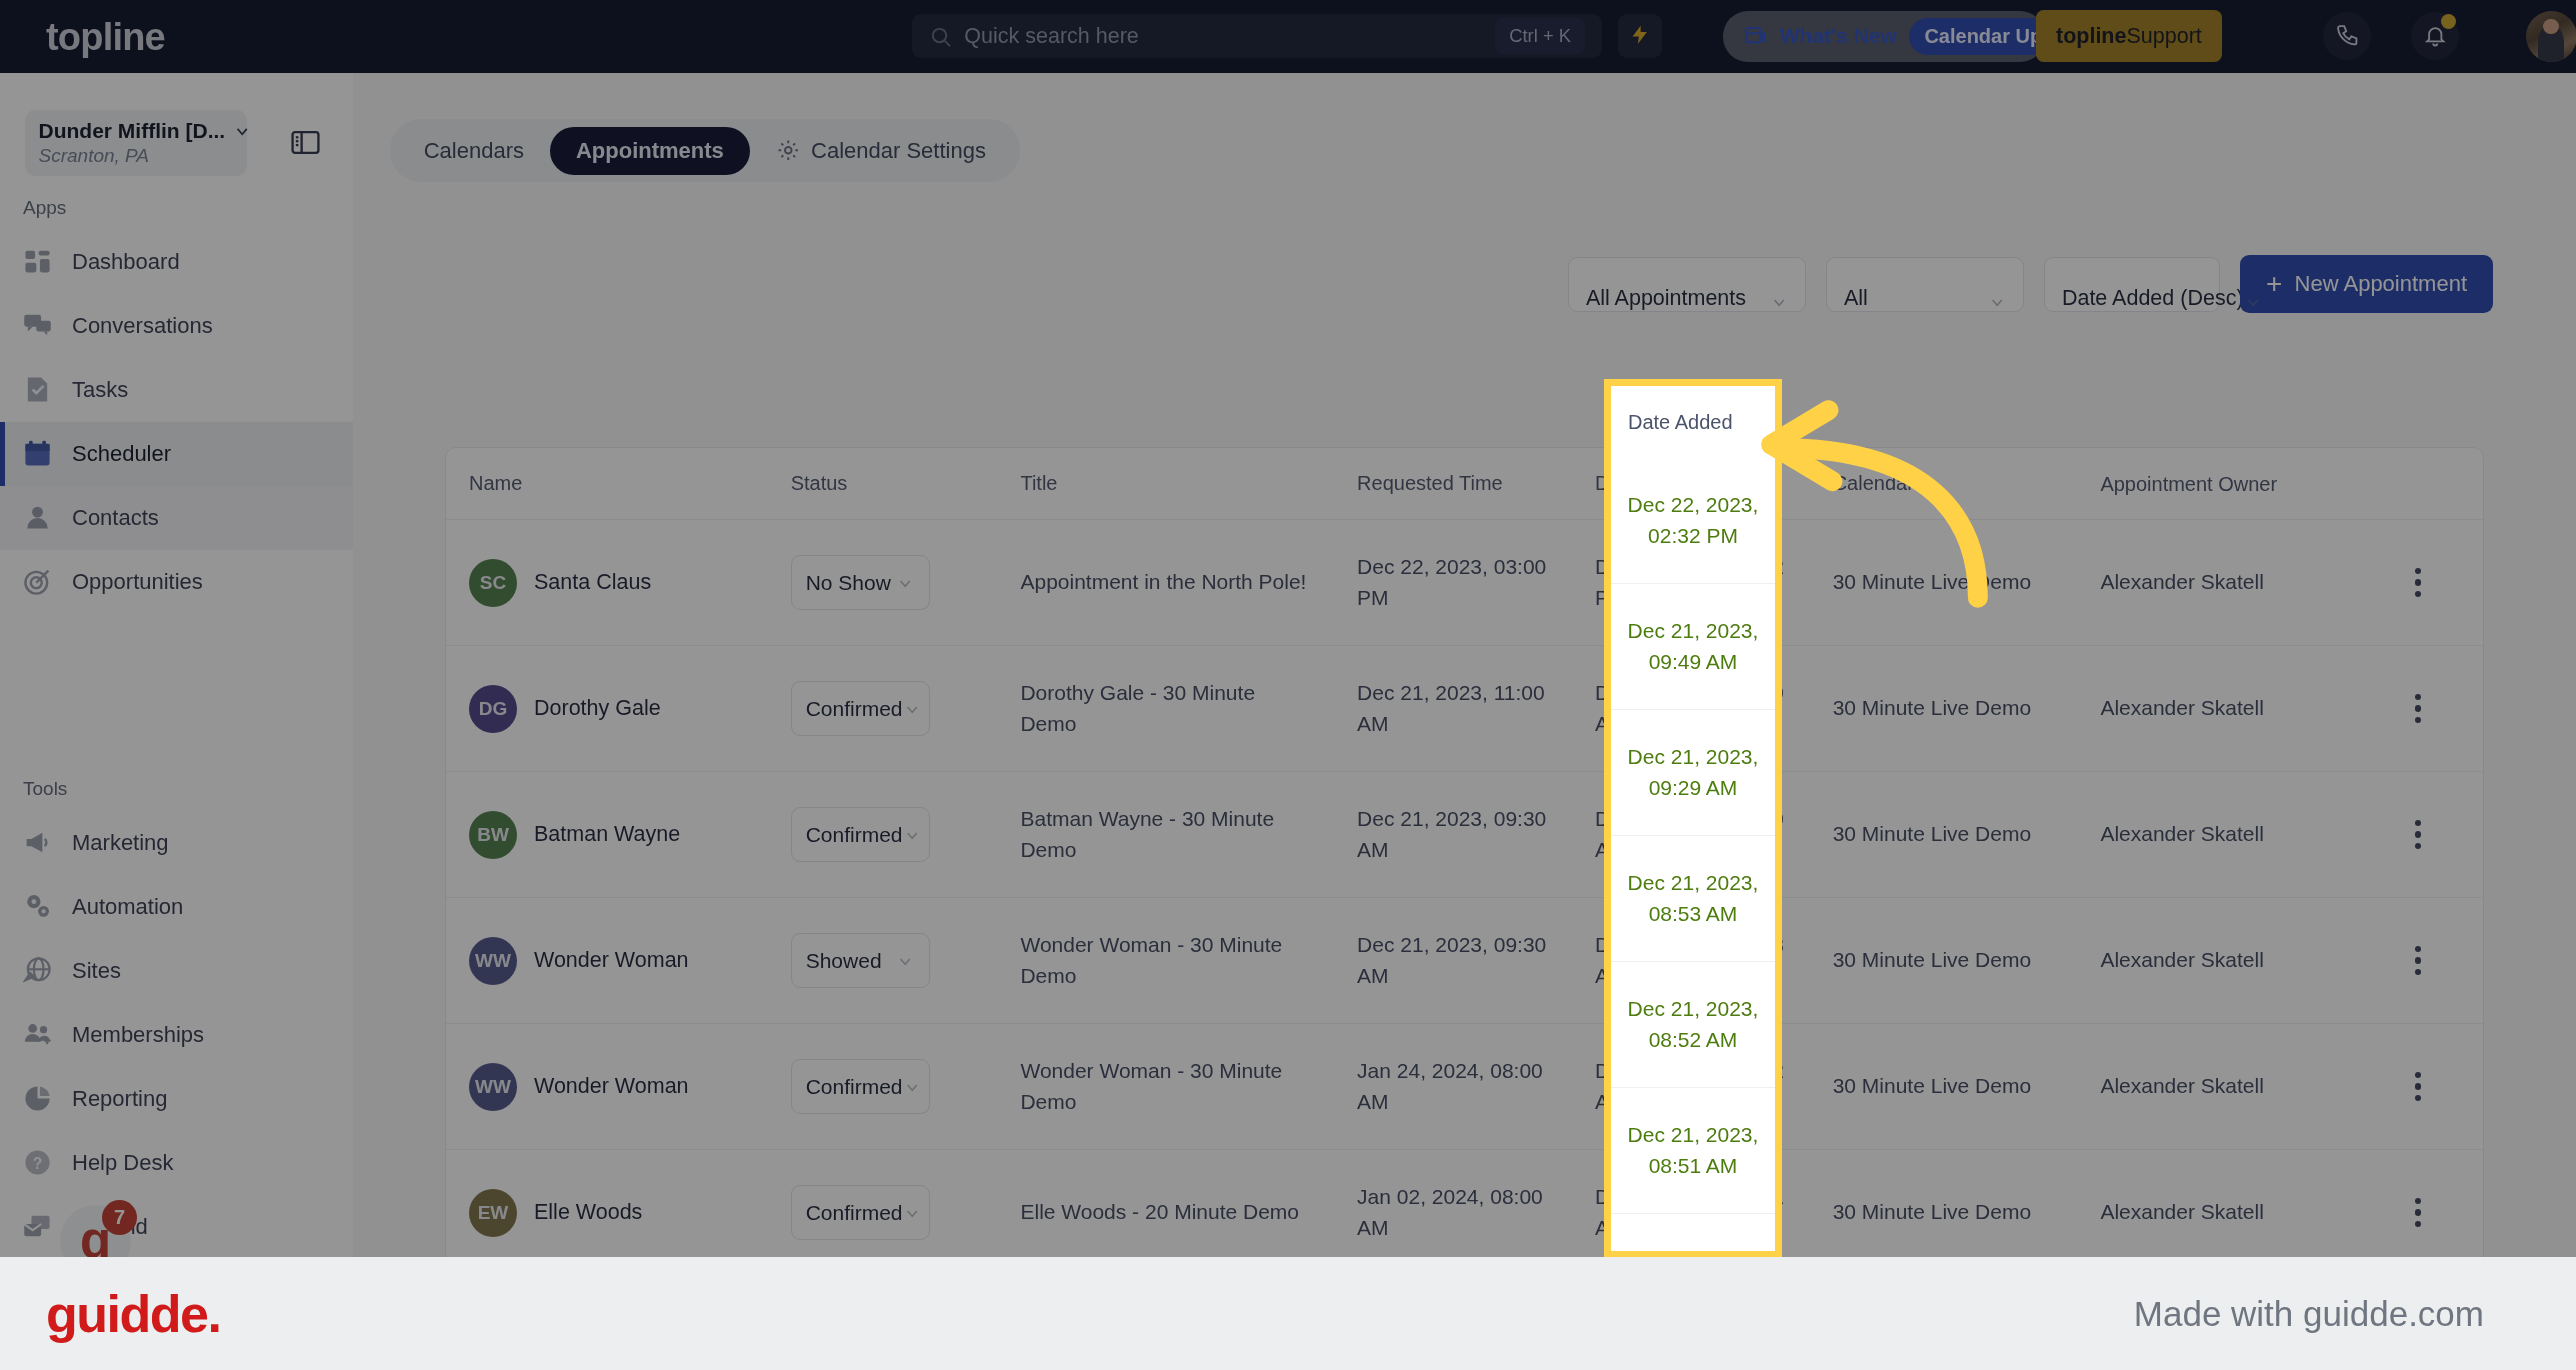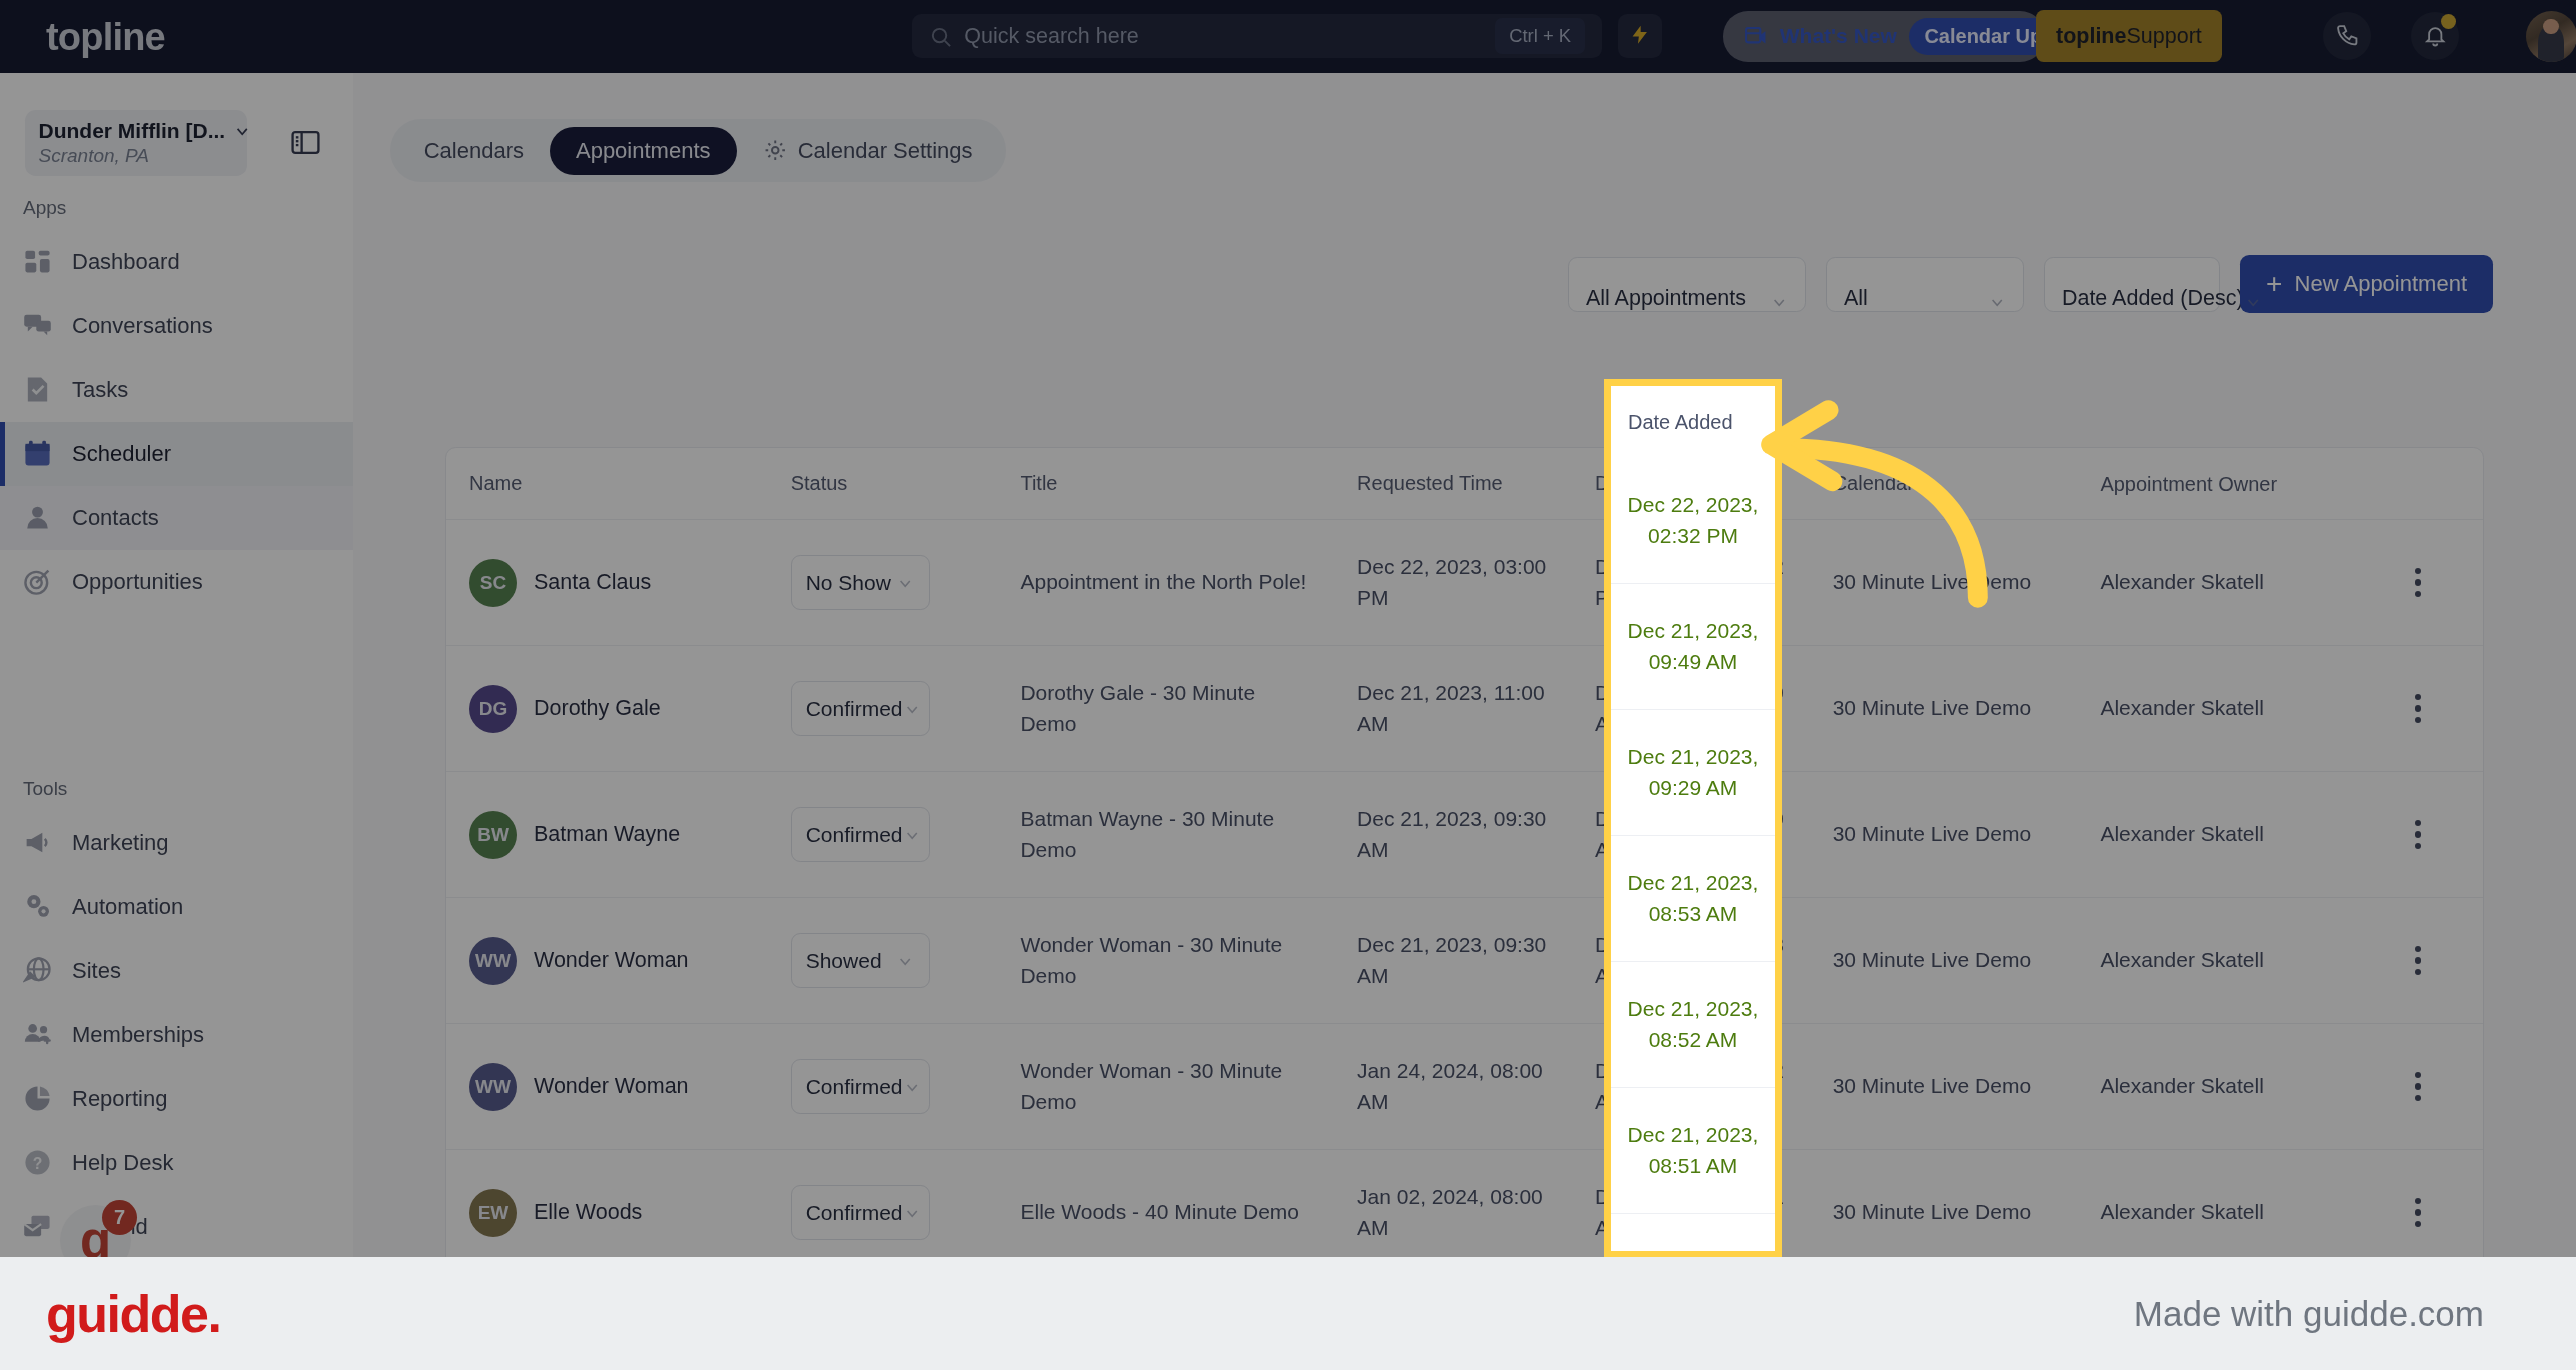--- a/index.html
+++ b/index.html
@@ -137,21 +137,21 @@
   }
   .tabs {
     position: absolute; left: 37px; top: 46px; height: 63px;
     background: #eceef3; border-radius: 31px; display: flex; align-items: center;
     padding: 0 7.7px;
   }
   .tab {
     height: 48px; padding: 0 26px; border-radius: 24px; display: flex;
     align-items: center; gap: 10.7px; font-size: 22px; color: #3a4156;
   }
-  .tab.active { background: #0b1030; color: #e8eaf2; font-weight: 400; }
+  .tab.active { background: #0b1030; color: #e8eaf2; font-weight: 700; }
   .tab .t-ico { width: 24.5px; height: 24.5px; flex: 0 0 24.5px; opacity: .75; }
 
   .filters {
     position: absolute; right: 83px; top: 182px; display: flex; align-items: center; gap: 20px;
   }
   .sel {
     height: 55px; background: #fff; border: 1.5px solid #dfe2e9; border-radius: 9.2px;
     display: flex; align-items: flex-end; padding: 0 17px; font-size: 21.5px; color: #1b2136;
   }
   .sel .sel-val { white-space: nowrap; }
@@ -741,21 +741,21 @@
             </div>
             <div class="tc c-status">
               <span class="status-sel">
                 <span>Confirmed</span>
                 <span class="chev"><svg viewBox="0 0 24 24" fill="none" stroke="#6a7289" stroke-width="2">
                     <polyline points="6,9 12,16 18,9"></polyline>
                   </svg></span>
               </span>
             </div>
             <div class="tc c-title">
-              <span class="cell-txt">Elle Woods - 40 Minute Demo</span>
+              <span class="cell-txt">Elle Woods - 20 Minute Demo</span>
             </div>
             <div class="tc c-req">
               <span class="cell-txt">Jan 02, 2024, 08:00 AM</span>
             </div>
             <div class="tc c-added">
               <span class="cell-txt">Dec 21, 2023, 08:51 AM</span>
             </div>
             <div class="tc c-cal">
               <span class="cell-txt">30 Minute Live Demo</span>
             </div>

